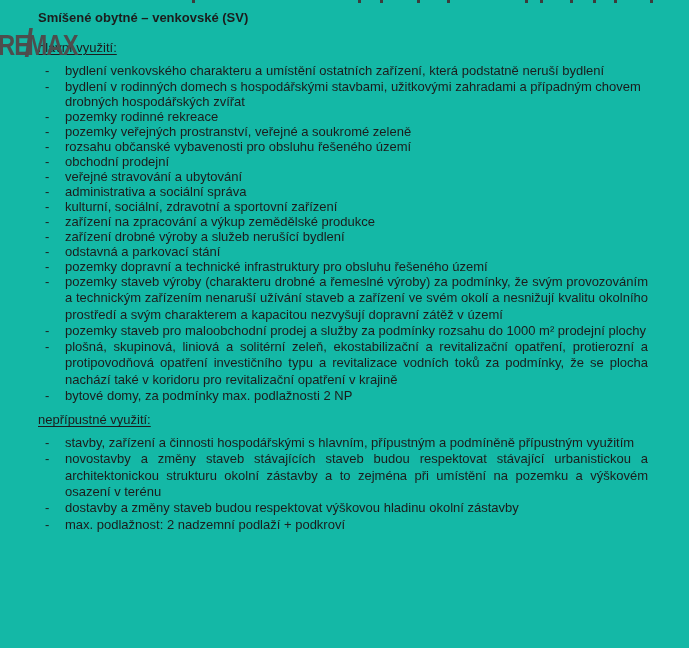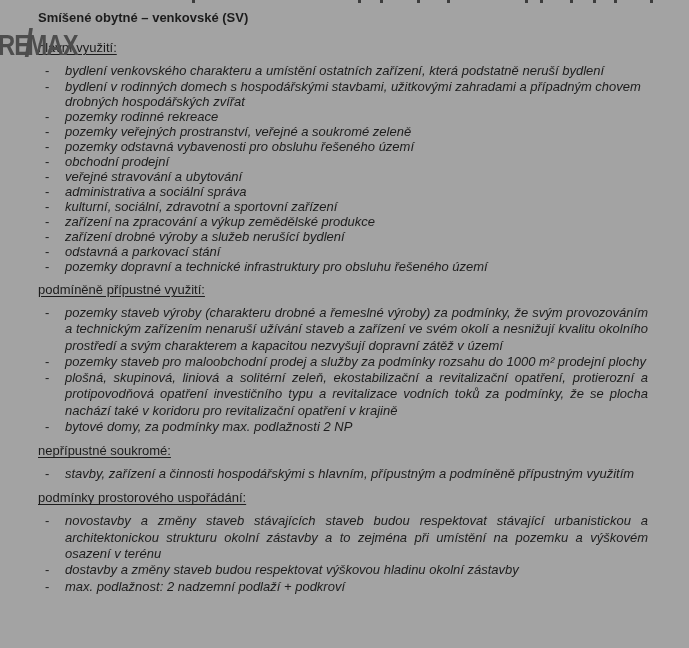--- a/index.html
+++ b/index.html
@@ -8,21 +8,21 @@
     background: #ffffff;
     overflow: hidden;
     font-family: "Liberation Sans", sans-serif;
   }
   .page {
     position: relative;
     width: 689px; height: 648px;
     box-sizing: border-box;
     padding: 8px 41px 0 38px;
     color: #1c1c1c;
-    background: #a3a3a3;
+    background: #14b8a6;
   }
   
   .fragline { position: absolute; top: 0; left: 0; width: 689px; height: 4px; z-index: 4; }
   .frag { position: absolute; top: 0; width: 3px; height: 3px; background: #3c3c3c; }
 
   .title {
     font-size: 13px; font-weight: bold;
     line-height: 15px;
     margin: 2px 0 15px 0;
   }
@@ -35,21 +35,21 @@
   }
   section { margin: 0; }
   .bullet {
     display: flex;
     font-size: 13px;
     line-height: 16px;
   }
   .bullet.tight { line-height: 15px; }
   .bullet.justify { line-height: 16.3px; }
   .dash { flex: 0 0 20px; margin-left: 7px; }
-  .txt { flex: 1; font-style: italic; }
+  .txt { flex: 1; }
   .bullet.justify .txt { text-align: justify; }
 
   
   .watermark {
     position: absolute;
     left: -2px; top: 28px;
     z-index: 5;
     display: flex; align-items: center;
     font-weight: 900;
     letter-spacing: -1px;
@@ -103,21 +103,21 @@
         <div class="bullet tight">
           <span class="dash">-</span>
           <span class="txt">pozemky rodinné rekreace</span>
         </div>
         <div class="bullet tight">
           <span class="dash">-</span>
           <span class="txt">pozemky veřejných prostranství, veřejné a soukromé zeleně</span>
         </div>
         <div class="bullet tight">
           <span class="dash">-</span>
-          <span class="txt">pozemky odstavná vybavenosti pro obsluhu řešeného území</span>
+          <span class="txt">rozsahu občanské vybavenosti pro obsluhu řešeného území</span>
         </div>
         <div class="bullet tight">
           <span class="dash">-</span>
           <span class="txt">obchodní prodejní</span>
         </div>
         <div class="bullet tight">
           <span class="dash">-</span>
           <span class="txt">veřejné stravování a ubytování</span>
         </div>
         <div class="bullet tight">
@@ -139,47 +139,45 @@
         <div class="bullet tight">
           <span class="dash">-</span>
           <span class="txt">odstavná a parkovací stání</span>
         </div>
         <div class="bullet tight">
           <span class="dash">-</span>
           <span class="txt">pozemky dopravní a technické infrastruktury pro obsluhu řešeného území</span>
         </div>
       </section>
       <section>
-        <h2 class="heading">podmíněně přípustné využití:</h2>
         <div class="bullet justify">
           <span class="dash">-</span>
           <span class="txt">pozemky staveb výroby (charakteru drobné a řemeslné výroby) za podmínky, že svým provozováním a technickým zařízením nenaruší užívání staveb a zařízení ve svém okolí a nesnižují kvalitu okolního prostředí a svým charakterem a kapacitou nezvyšují dopravní zátěž v území</span>
         </div>
         <div class="bullet justify">
           <span class="dash">-</span>
           <span class="txt">pozemky staveb pro maloobchodní prodej a služby za podmínky rozsahu do 1000 m² prodejní plochy</span>
         </div>
         <div class="bullet justify">
           <span class="dash">-</span>
           <span class="txt">plošná, skupinová, liniová a solitérní zeleň, ekostabilizační a revitalizační opatření, protierozní a protipovodňová opatření investičního typu a revitalizace vodních toků za podmínky, že se plocha nachází také v koridoru pro revitalizační opatření v krajině</span>
         </div>
         <div class="bullet justify">
           <span class="dash">-</span>
           <span class="txt">bytové domy, za podmínky max. podlažnosti 2 NP</span>
         </div>
       </section>
       <section>
-        <h2 class="heading">nepřípustné soukromé:</h2>
+        <h2 class="heading">nepřípustné využití:</h2>
         <div class="bullet">
           <span class="dash">-</span>
           <span class="txt">stavby, zařízení a činnosti hospodářskými s hlavním, přípustným a podmíněně přípustným využitím</span>
         </div>
       </section>
       <section>
-        <h2 class="heading">podmínky prostorového uspořádání:</h2>
         <div class="bullet justify">
           <span class="dash">-</span>
           <span class="txt">novostavby a změny staveb stávajících staveb budou respektovat stávající urbanistickou a architektonickou strukturu okolní zástavby a to zejména při umístění na pozemku a výškovém osazení v terénu</span>
         </div>
         <div class="bullet justify">
           <span class="dash">-</span>
           <span class="txt">dostavby a změny staveb budou respektovat výškovou hladinu okolní zástavby</span>
         </div>
         <div class="bullet justify">
           <span class="dash">-</span>

